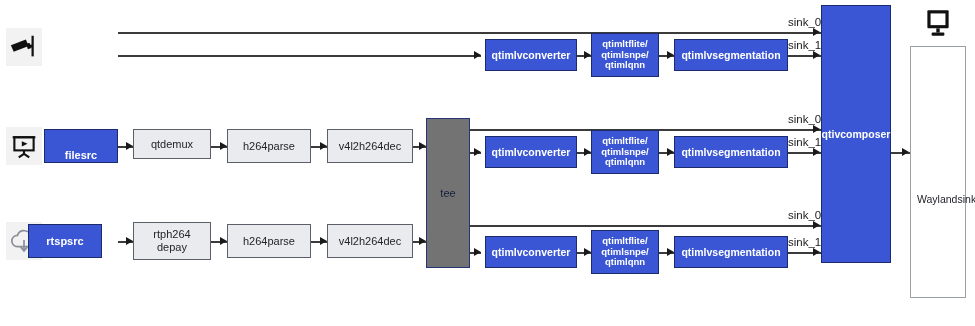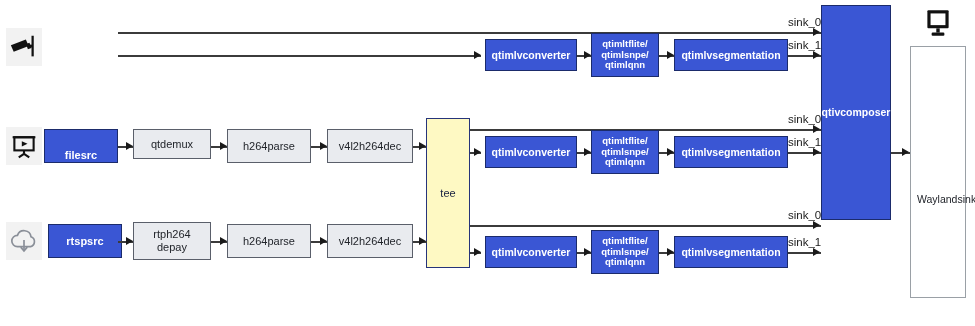--- a/index.html
+++ b/index.html
@@ -3,21 +3,21 @@
 <meta charset="utf-8">
 <style>
   html,body{margin:0;padding:0;background:#ffffff;}
   body{width:975px;height:326px;font-family:"Liberation Sans",sans-serif;}
   #stage{position:relative;width:975px;height:326px;overflow:hidden;background:#fff;}
 
   .node{position:absolute;box-sizing:border-box;display:flex;align-items:center;
         justify-content:center;text-align:center;line-height:1.15;}
   .blue{background:#3a56d4;border:1.5px solid #1b2b6b;color:#ffffff;font-weight:700;}
   .gray{background:#e9ebef;border:1.5px solid #5a5f6a;color:#22252b;font-weight:400;}
-  .teebox{background:#fef9c3;border:1.5px solid #26347a;color:#17203f;font-weight:400;}
+  .teebox{background:#737373;border:1.5px solid #26347a;color:#17203f;font-weight:400;}
   .sinkbox{background:#ffffff;border:1px solid #9aa0a6;color:#22252b;font-weight:400;
            align-items:center;justify-content:flex-start;padding-left:8px;}
 
   .icon{position:absolute;background:#f2f2f2;display:flex;align-items:center;justify-content:center;}
 
   .line{position:absolute;background:#3b3b3b;}
   .hline{height:1.6px;}
 
   .arrow{position:absolute;width:0;height:0;border-style:solid;
          border-width:4.5px 0 4.5px 7.5px;border-color:transparent transparent transparent #1a1a1a;}
@@ -151,21 +151,21 @@
   <div class="icon" style="left:6px;top:222px;width:36px;height:38px;">
     <svg width="30" height="30" viewBox="0 0 32 32" aria-hidden="true">
       <g fill="none" stroke="#8a8f98" stroke-width="1.8">
         <path d="M9 22 A6 6 0 0 1 9 10 A7.5 7.5 0 0 1 23.5 11.5 A5.5 5.5 0 0 1 23 22 Z"></path>
         <path d="M16 15 V26"></path>
         <path d="M12.5 22.5 L16 26.5 L19.5 22.5"></path>
       </g>
     </svg>
   </div>
 
-  <div class="node blue" style="left:48px;top:224px;width:74px;height:34px;font-size:11px;">
+  <div class="node blue" style="left:28px;top:224px;width:74px;height:34px;font-size:11px;">
     <span class="lbl">rtspsrc</span>
   </div>
 
   <div class="line hline" style="left:118px;top:241px;width:15px;"></div>
   <div class="arrow" style="left:126px;top:236.5px;"></div>
 
   <div class="node gray" style="left:133px;top:222px;width:78px;height:38px;font-size:11px;flex-direction:column;">
     <span class="lbl">rtph264</span>
     <span class="lbl">depay</span>
   </div>
@@ -211,21 +211,21 @@
   <div class="arrow" style="left:667px;top:247.5px;"></div>
 
   <div class="node blue" style="left:674px;top:236px;width:114px;height:32px;font-size:10.5px;">
     <span class="lbl">qtimlvsegmentation</span>
   </div>
 
   <div class="line hline" style="left:788px;top:252px;width:33px;"></div>
   <div class="arrow" style="left:813px;top:247.5px;"></div>
   <div class="plabel" style="left:788px;top:236px;">sink_1</div>
 
-  <div class="node blue" style="left:821px;top:5px;width:70px;height:215px;font-size:10.5px;align-items:center;">
+  <div class="node blue" style="left:821px;top:5px;width:70px;height:258px;font-size:10.5px;align-items:center;">
     <span class="lbl">qtivcomposer</span>
   </div>
 
   <div class="line hline" style="left:891px;top:152px;width:19px;"></div>
   <div class="arrow" style="left:902px;top:147.5px;"></div>
 
   <div class="icon" style="left:920px;top:4px;width:36px;height:38px;background:transparent;">
     <svg width="34" height="34" viewBox="0 0 32 32" aria-hidden="true">
       <g fill="#111">
         <rect x="6" y="4" width="20" height="17" rx="1"></rect>

